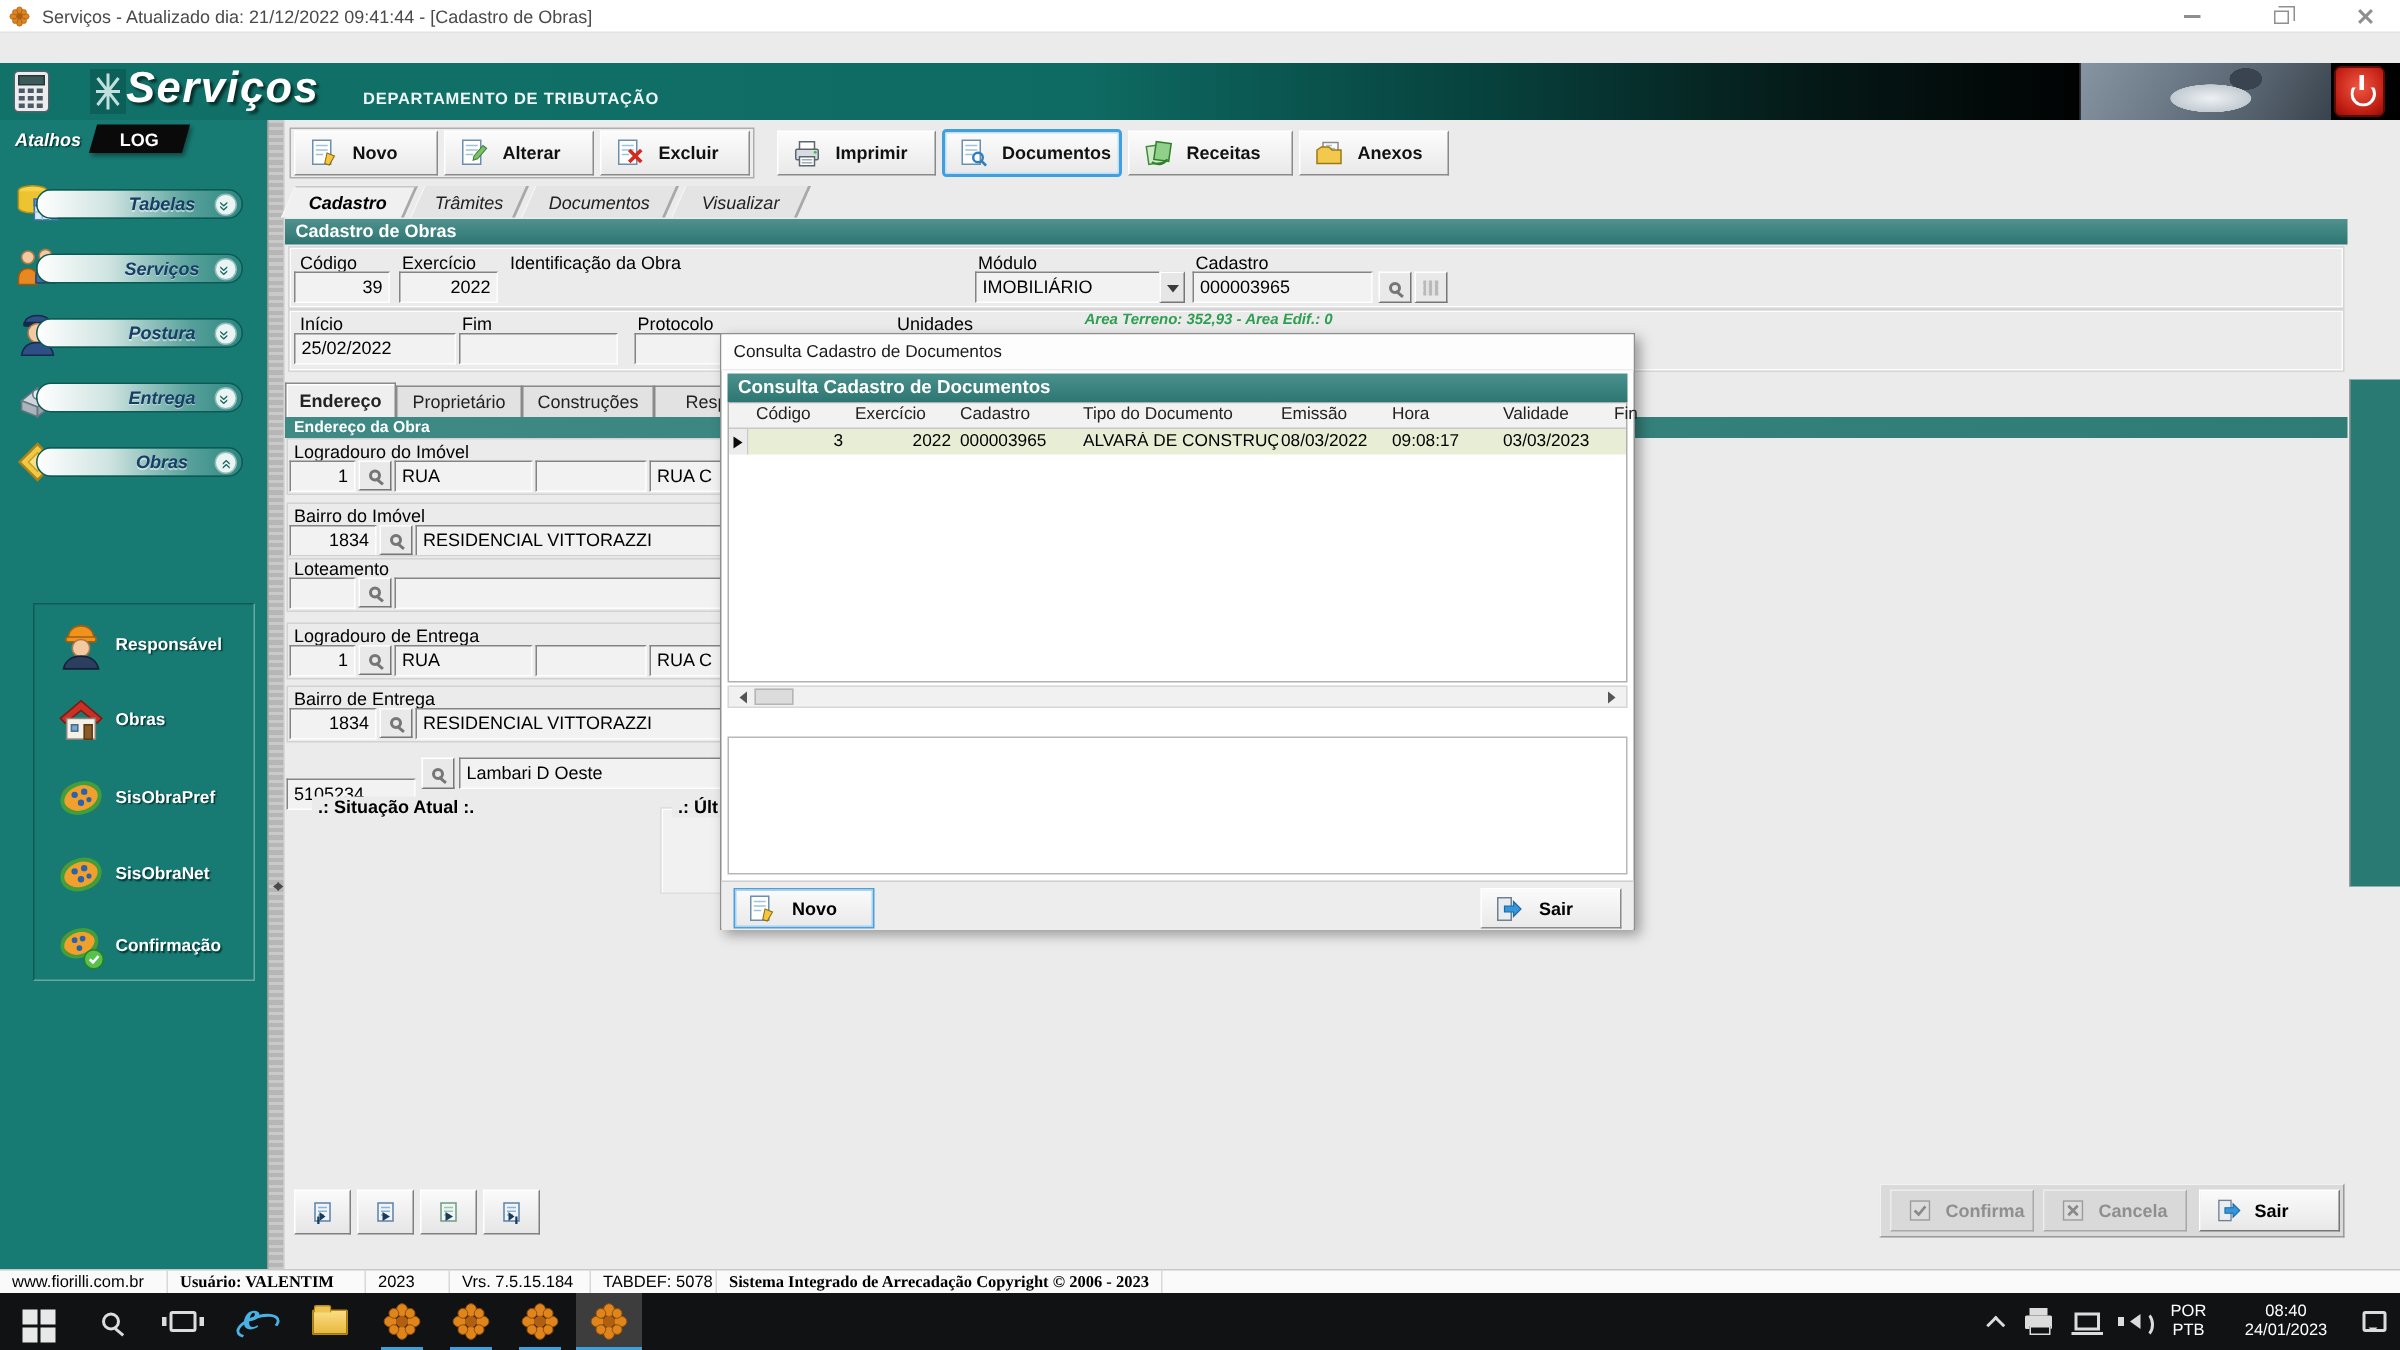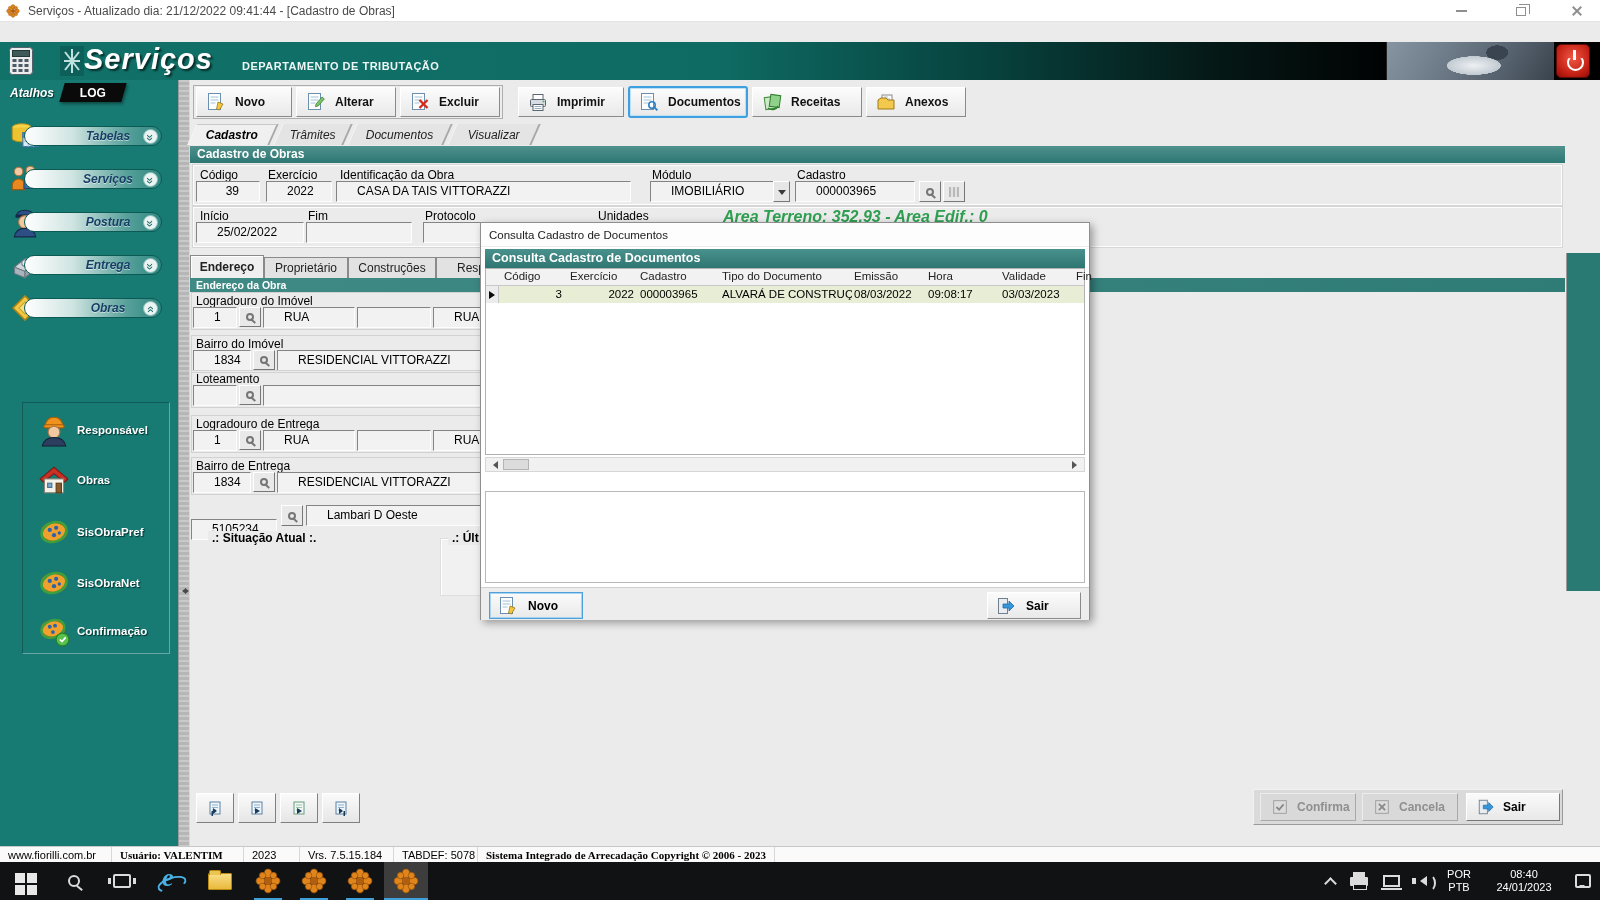--- a/index.html
+++ b/index.html
@@ -61,29 +61,29 @@
   .tbtn{position:absolute;height:30px;background:linear-gradient(#fcfcfc,#e9e9e9);border:1px solid;border-color:#ffffff #8a8a8a #8a8a8a #ffffff;display:flex;align-items:center;justify-content:flex-start;padding-left:9px;gap:9px;font-size:12px;font-weight:bold;color:#111;}
   .tbtn.active{border:2px solid #3fa0e0;border-radius:3px;box-shadow:inset 0 0 0 1px #bfe0f4;}
   .ptab{position:absolute;top:44px;height:21px;background:#e4e4e4;border-right:2px solid #a8a8a8;border-left:1px solid #f5f5f5;transform:skewX(-24deg);display:flex;align-items:center;justify-content:center;}
   .ptab span{transform:skewX(24deg);font-size:12px;font-style:italic;color:#222;white-space:nowrap;}
   .ptab.active{background:#f0f0f0;border-top:1px solid #c8c8c8;}
   .ptab.active span{font-weight:bold;color:#000;}
 
   .form-titlebar{position:absolute;left:0;top:66px;width:1375px;height:17px;background:linear-gradient(180deg,#4f918d,#2d7672);color:#fff;font-weight:bold;font-size:12px;line-height:17px;padding-left:7px;}
   .etched{position:absolute;border:1px solid #d6d6d6;box-shadow:inset 0 0 0 1px #fdfdfd;}
   .flabel{position:absolute;font-size:12px;color:#000;white-space:nowrap;}
-  .field{position:absolute;height:21px;background:#f2f2f2;border:1px solid;border-color:#848484 #fdfdfd #fdfdfd #848484;font-size:12px;line-height:19px;padding:0 20px;overflow:hidden;white-space:nowrap;}
+  .field{position:absolute;height:21px;background:#f2f2f2;border:1px solid;border-color:#848484 #fdfdfd #fdfdfd #848484;font-size:12px;line-height:19px;padding:0 4px;overflow:hidden;white-space:nowrap;}
   .field.r{text-align:right;}
   .btn3d{position:absolute;background:#e9e9e9;border:1px solid;border-color:#ffffff #777 #777 #ffffff;display:flex;align-items:center;justify-content:center;}
   .mag{width:8px;height:8px;border:2px solid #767676;border-radius:50%;position:relative;}
   .mag::after{content:"";position:absolute;right:-4px;bottom:-3px;width:6px;height:2px;background:#767676;transform:rotate(40deg);}
   .gridglyph{width:10px;height:10px;background:repeating-linear-gradient(90deg,#9a9a9a 0 2px,#dcdcdc 2px 4px),repeating-linear-gradient(0deg,#9a9a9a 0 2px,#dcdcdc 2px 4px);opacity:.6;}
   .ddbtn{position:absolute;width:17px;height:21px;background:#e6e6e6;border:1px solid;border-color:#fff #777 #777 #fff;display:flex;align-items:center;justify-content:center;}
   .tri-down{width:0;height:0;border:4px solid transparent;border-top:5px solid #3a3a3a;margin-top:5px;}
-  .area-info{position:absolute;font-size:16px;font-weight:bold;font-style:italic;color:#2e9e50;}
+  .area-info{position:absolute;font-size:10px;font-weight:bold;font-style:italic;color:#2e9e50;}
 
   .stab{position:absolute;background:#e2e2e2;border:1px solid #8a8a8a;border-bottom:none;display:flex;align-items:center;justify-content:center;font-size:12px;color:#222;}
   .stab.active{background:#efefef;font-weight:bold;box-shadow:inset 1px 1px 0 #fff;}
   .section-bar{position:absolute;height:14px;background:linear-gradient(90deg,#3f8a85,#2f7b76);color:#fff;font-size:10.5px;font-weight:bold;line-height:14px;padding-left:6px;}
   .group-box{position:absolute;border:1px solid #d2d2d2;}
   .fieldset{position:absolute;background:#f1f1f1;border:1px solid #dedede;box-shadow:inset 1px 1px 0 #fff;}
   .legend{position:absolute;font-size:12px;font-weight:bold;color:#000;background:#ebebeb;padding:0 4px;white-space:nowrap;}
   .status-value{position:absolute;width:100%;text-align:center;font-size:13px;font-weight:bold;color:#2525bd;}
 
   .navbtn{position:absolute;width:38px;height:30px;background:linear-gradient(#fafafa,#e6e6e6);border:1px solid;border-color:#fff #808080 #808080 #fff;display:flex;align-items:center;justify-content:center;}
@@ -405,21 +405,20 @@
     <div class="etched" style="left:2px;top:126px;width:1371px;height:42px"></div>
 
     <span class="flabel" style="left:10px;top:88px">Código</span>
     <span class="flabel" style="left:78px;top:88px">Exercício</span>
     <span class="flabel" style="left:150px;top:88px">Identificação da Obra</span>
     <span class="flabel" style="left:462px;top:88px">Módulo</span>
     <span class="flabel" style="left:607px;top:88px">Cadastro</span>
 
     <div class="field r" style="left:6px;top:101px;width:64px">39</div>
     <div class="field r" style="left:76px;top:101px;width:66px">2022</div>
-    <div class="field" style="left:146px;top:101px;width:295px">CASA DA TAIS VITTORAZZI</div>
     <div class="field" style="left:460px;top:101px;width:140px">IMOBILIÁRIO</div>
     <div class="ddbtn" style="left:583px;top:101px">
         <div class="tri-down"></div>
       </div>
     <div class="field" style="left:605px;top:101px;width:120px">000003965</div>
     <div class="btn3d" style="left:729px;top:101px;width:22px;height:21px">
         <div class="mag"></div>
       </div>
     <div class="btn3d" style="left:753px;top:101px;width:22px;height:21px">
         <div class="gridglyph"></div>

